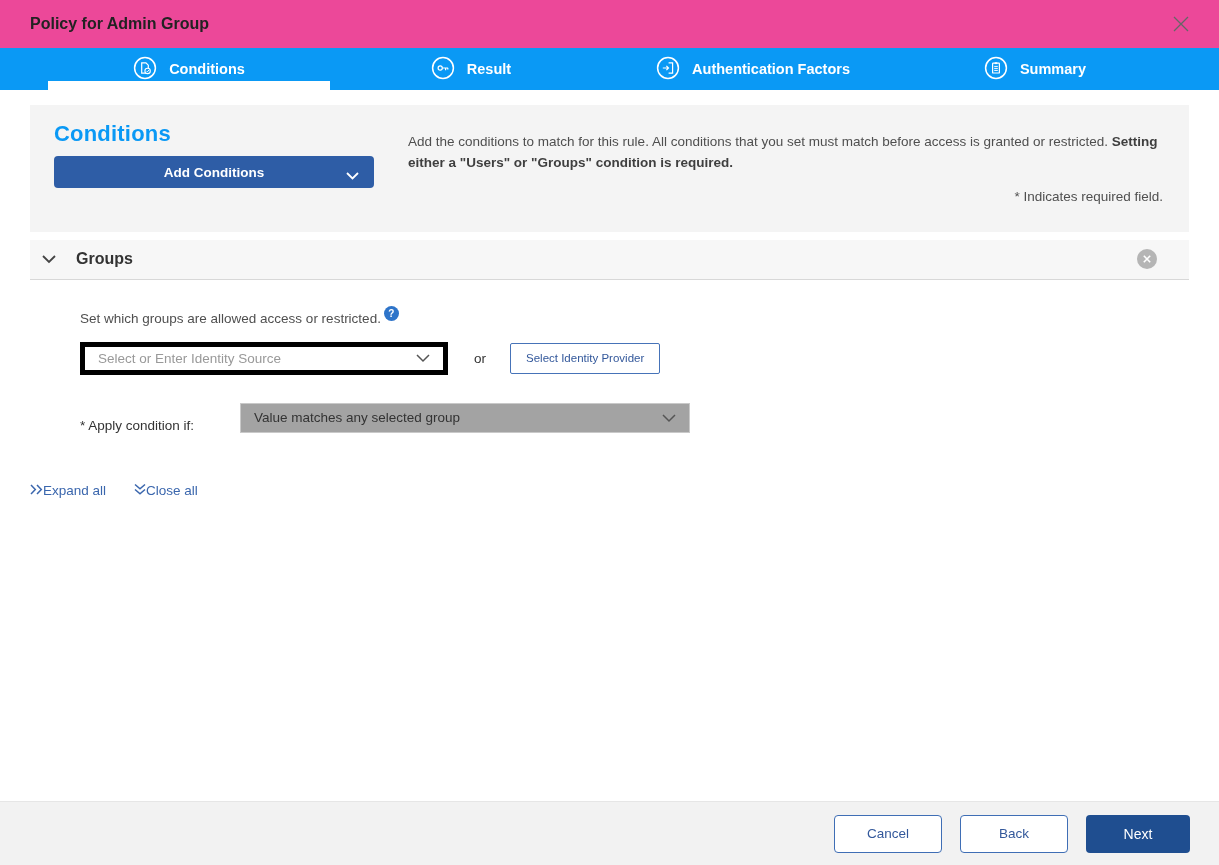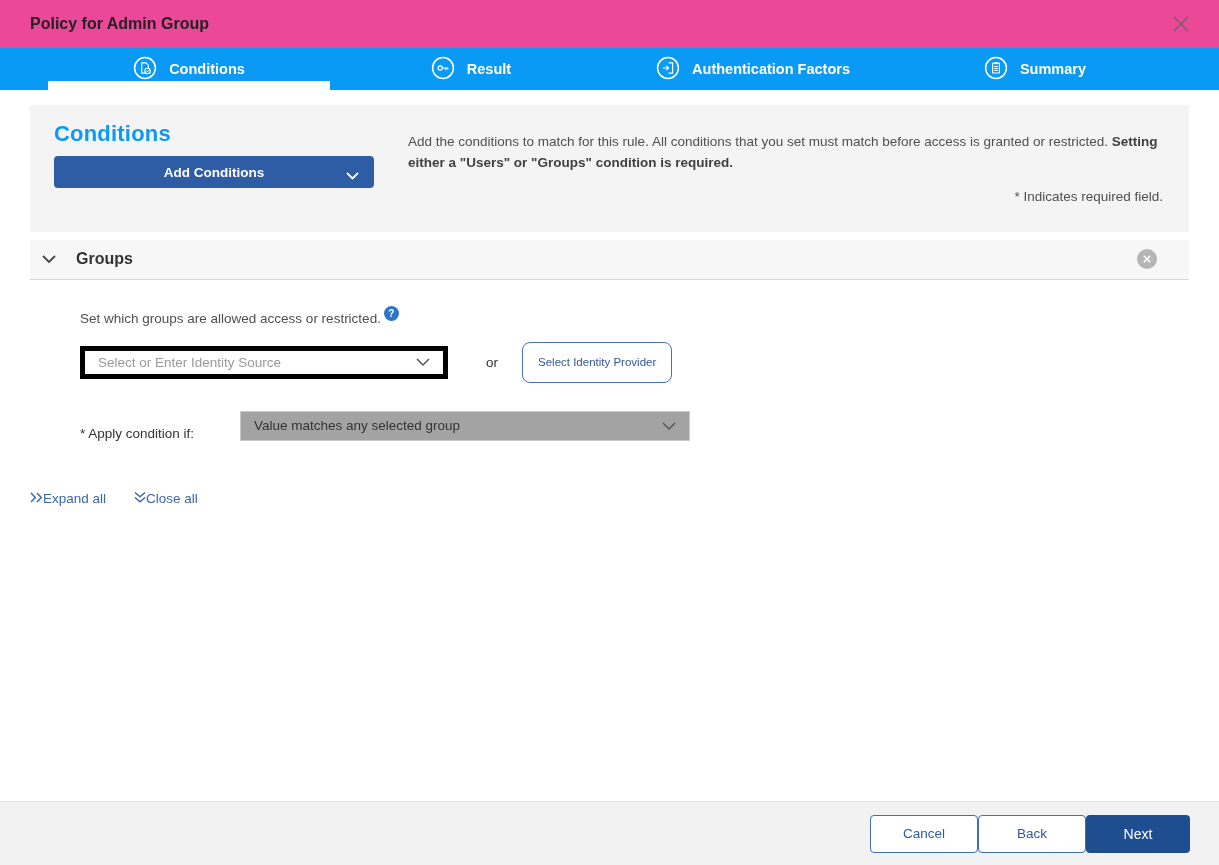--- a/index.html
+++ b/index.html
@@ -37,43 +37,43 @@
   .icon-btn{background:none;border:none;cursor:pointer;line-height:0;padding:0;margin-left:auto}
   
   .group-body{padding:26px 0 0 80px}
   .group-desc{font-size:13.5px;color:#4f4f4f}
   .help-badge{display:inline-block;width:15px;height:15px;border-radius:50%;background:#2E74C9;color:#fff;
               font-size:10px;font-weight:bold;text-align:center;line-height:15px;vertical-align:6px;margin-left:3px;cursor:pointer}
   .controls{margin-top:16px;display:flex;align-items:center}
   .fake-select{width:368px;height:33px;border:5px solid #000000;background:#fff;display:flex;align-items:center;
                justify-content:space-between;padding:0 13px;box-sizing:border-box;cursor:pointer}
   .placeholder{color:#999;font-size:13.5px}
-  .or-label{margin:0 24px 0 38px;font-size:13.5px;color:#333}
-  .idp-btn{height:41px;padding:0 15px;background:#fff;border:1px solid #4673b8;border-radius:8px;
+  .or-label{margin:0 24px 0 26px;font-size:13.5px;color:#333}
+  .idp-btn{height:31px;padding:0 15px;background:#fff;border:1px solid #4673b8;border-radius:2px;
            color:#33589B;font-size:11.5px;cursor:pointer;font-family:inherit}
   
   .grp-table{width:1047px;margin-top:17px;border:1px solid #c9c9c9;box-sizing:border-box}
   .thead{display:flex;height:38px;align-items:center;border-bottom:1px solid #a8a8a8;background:#fff}
   .th{font-size:13px;font-weight:bold;color:#4f4f4f;letter-spacing:.3px}
   .col1{width:410px;padding-left:16px;box-sizing:border-box}
   .col2{flex:1}
   .trow{display:flex;height:44px;align-items:center;color:#7a7a7a;font-size:13.5px;background:#fff}
   .trow .icon-btn{margin-right:30px}
   
   .apply-row{margin-top:28px;display:flex;align-items:flex-end}
   .apply-label{font-size:13.5px;color:#333;width:160px}
   .apply-select{width:450px;height:30px;border:1px solid #c9c9c9;background:#a3a3a3;display:flex;align-items:center;
                 justify-content:space-between;padding:0 13px;box-sizing:border-box;cursor:pointer}
   .apply-value{font-size:13.5px;color:#333}
   
   .links{margin:50px 0 0 30px;display:flex;gap:28px}
   .link{color:#3A66AD;font-size:13.5px;display:flex;align-items:center;cursor:pointer;background:none;border:none;font-family:inherit;padding:0}
   
   .footer{position:absolute;left:0;right:0;bottom:0;height:63px;background:#f2f2f2;border-top:1px solid #e6e6e6;
-          display:flex;align-items:center;justify-content:flex-end;padding-right:29px}
+          display:flex;align-items:center;justify-content:flex-end;gap:18px;padding-right:29px}
   .btn-outline{width:108px;height:38px;background:#fff;border:1px solid #3f6eb5;border-radius:4px;
                color:#33589B;font-size:13.5px;cursor:pointer;font-family:inherit}
   .btn-primary{width:104px;height:38px;background:#1F4E90;border:none;border-radius:4px;
                color:#fff;font-size:14px;cursor:pointer;font-family:Liberation Sans, sans-serif}
 </style>
 </head>
 <body>
 
 <div class="dlg-header">
   <div class="dlg-title">Policy for Admin Group</div>

